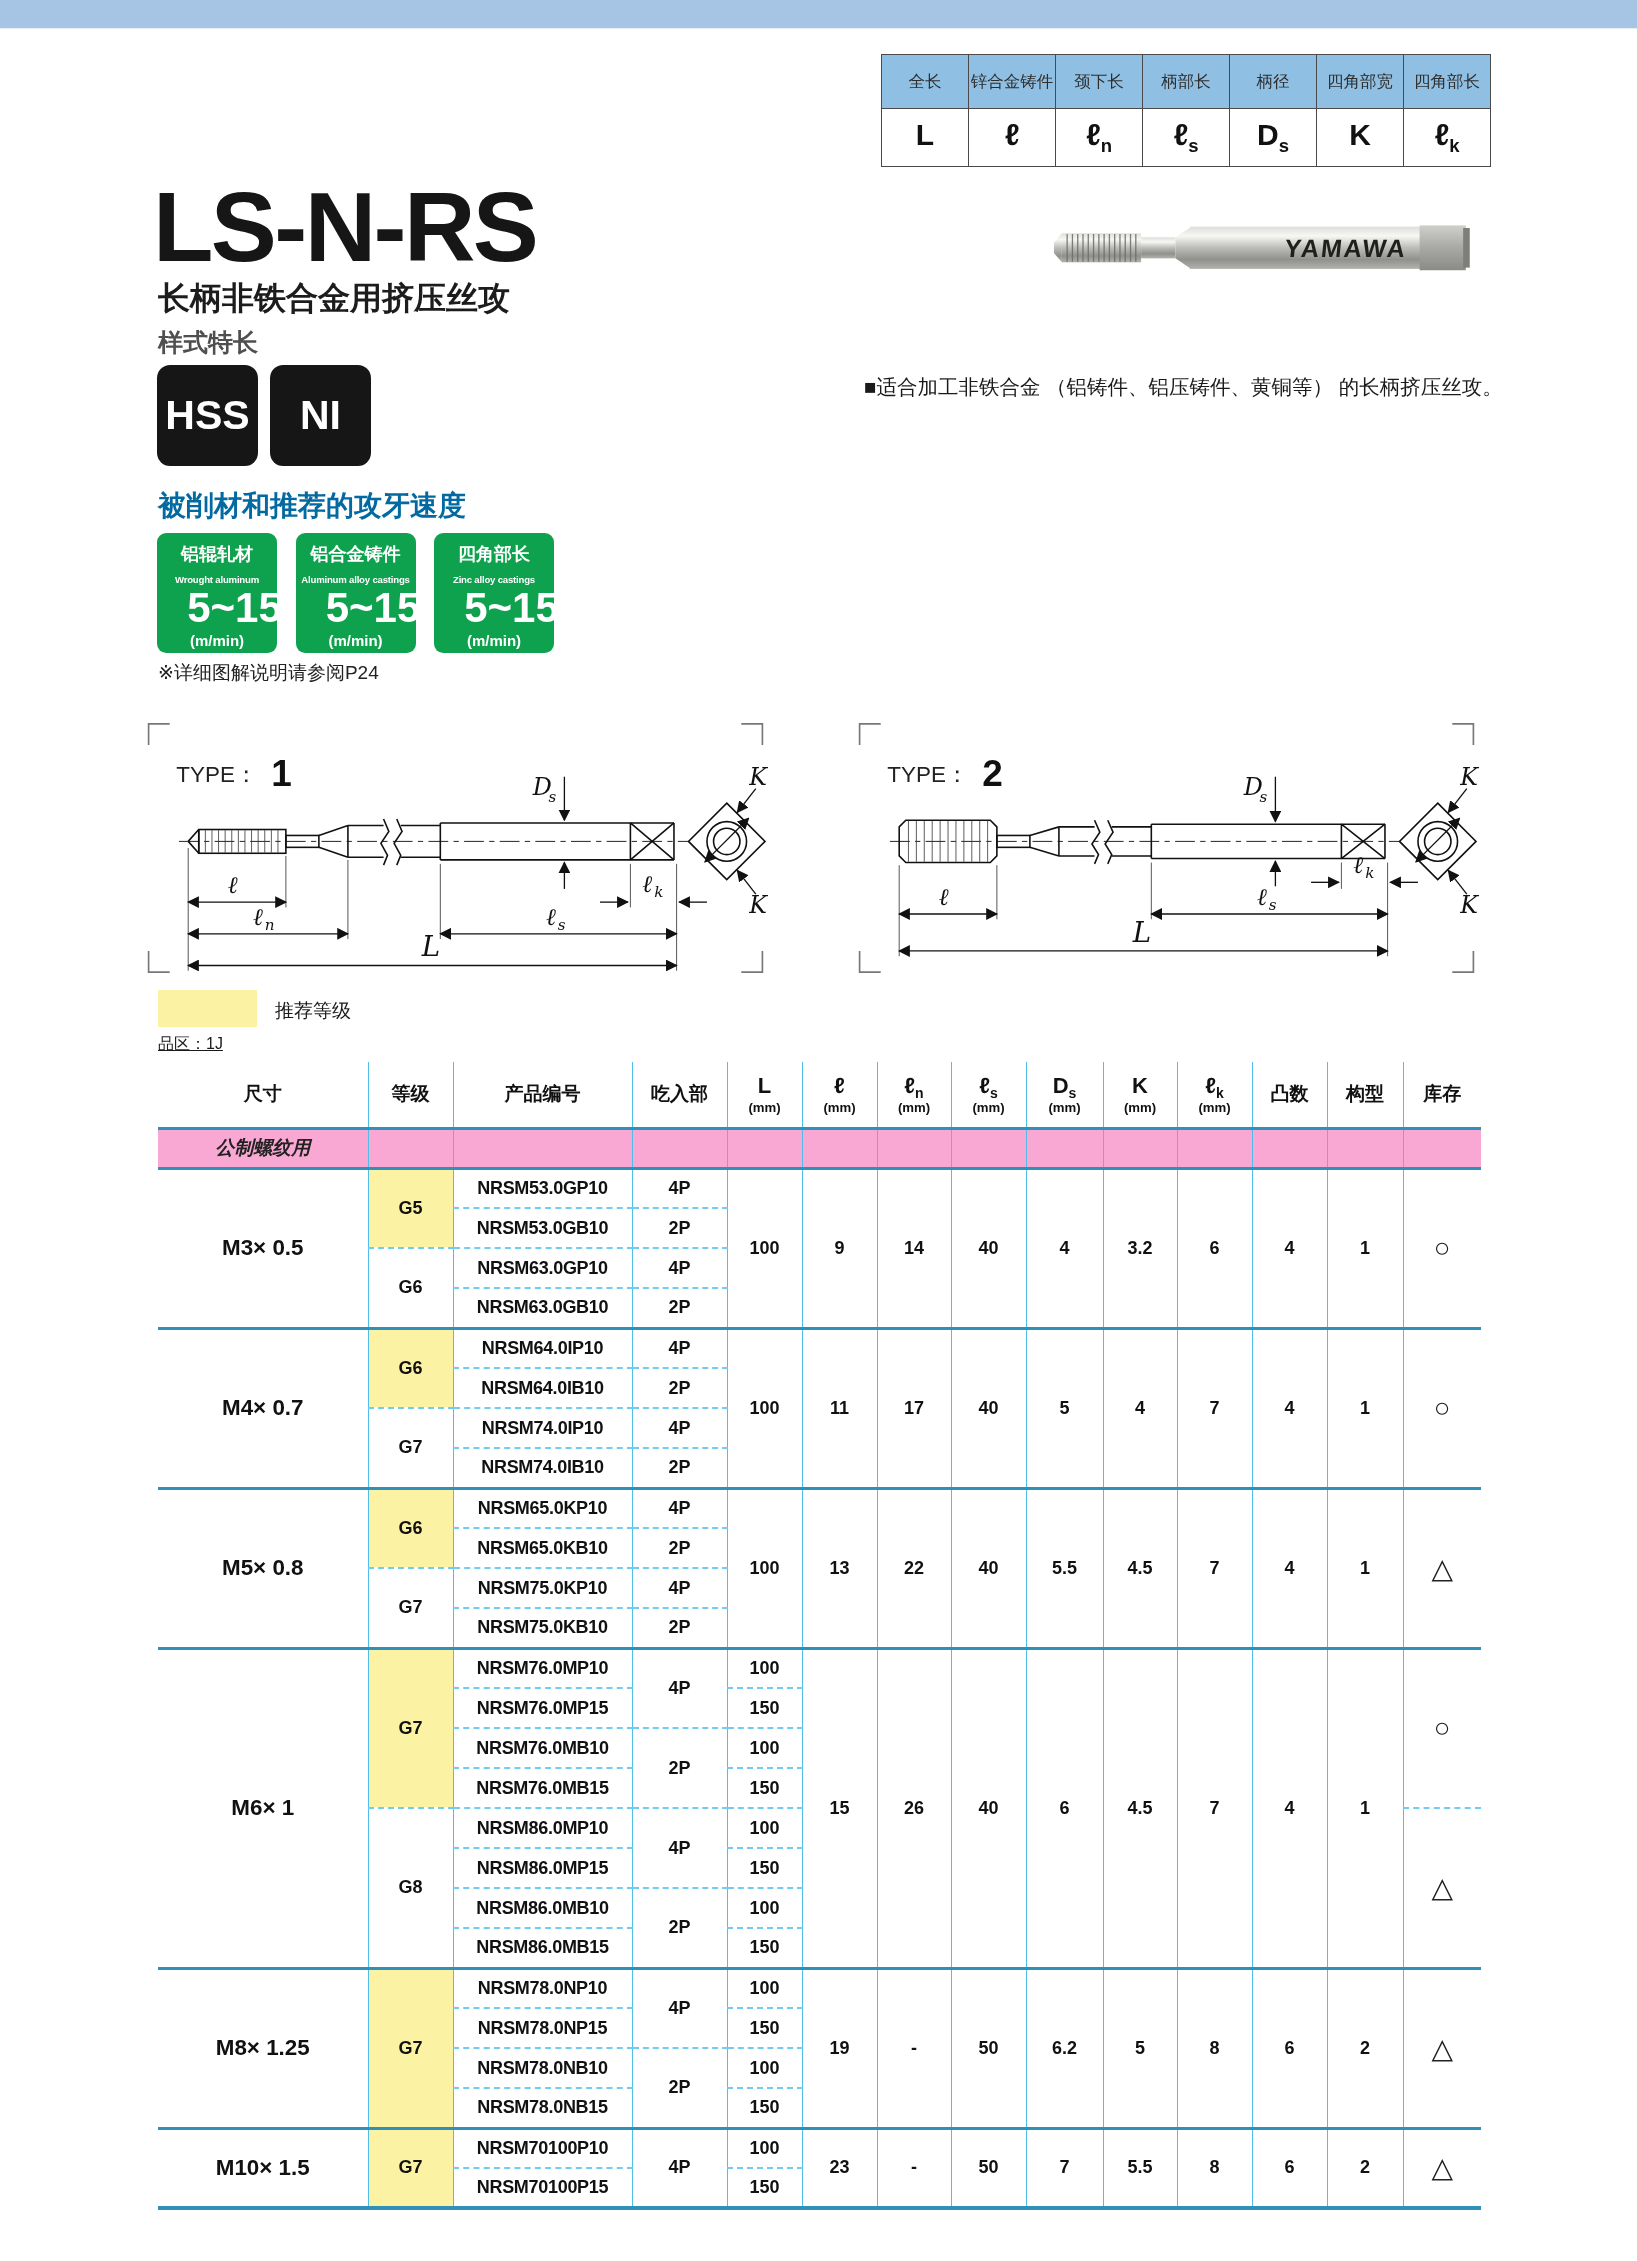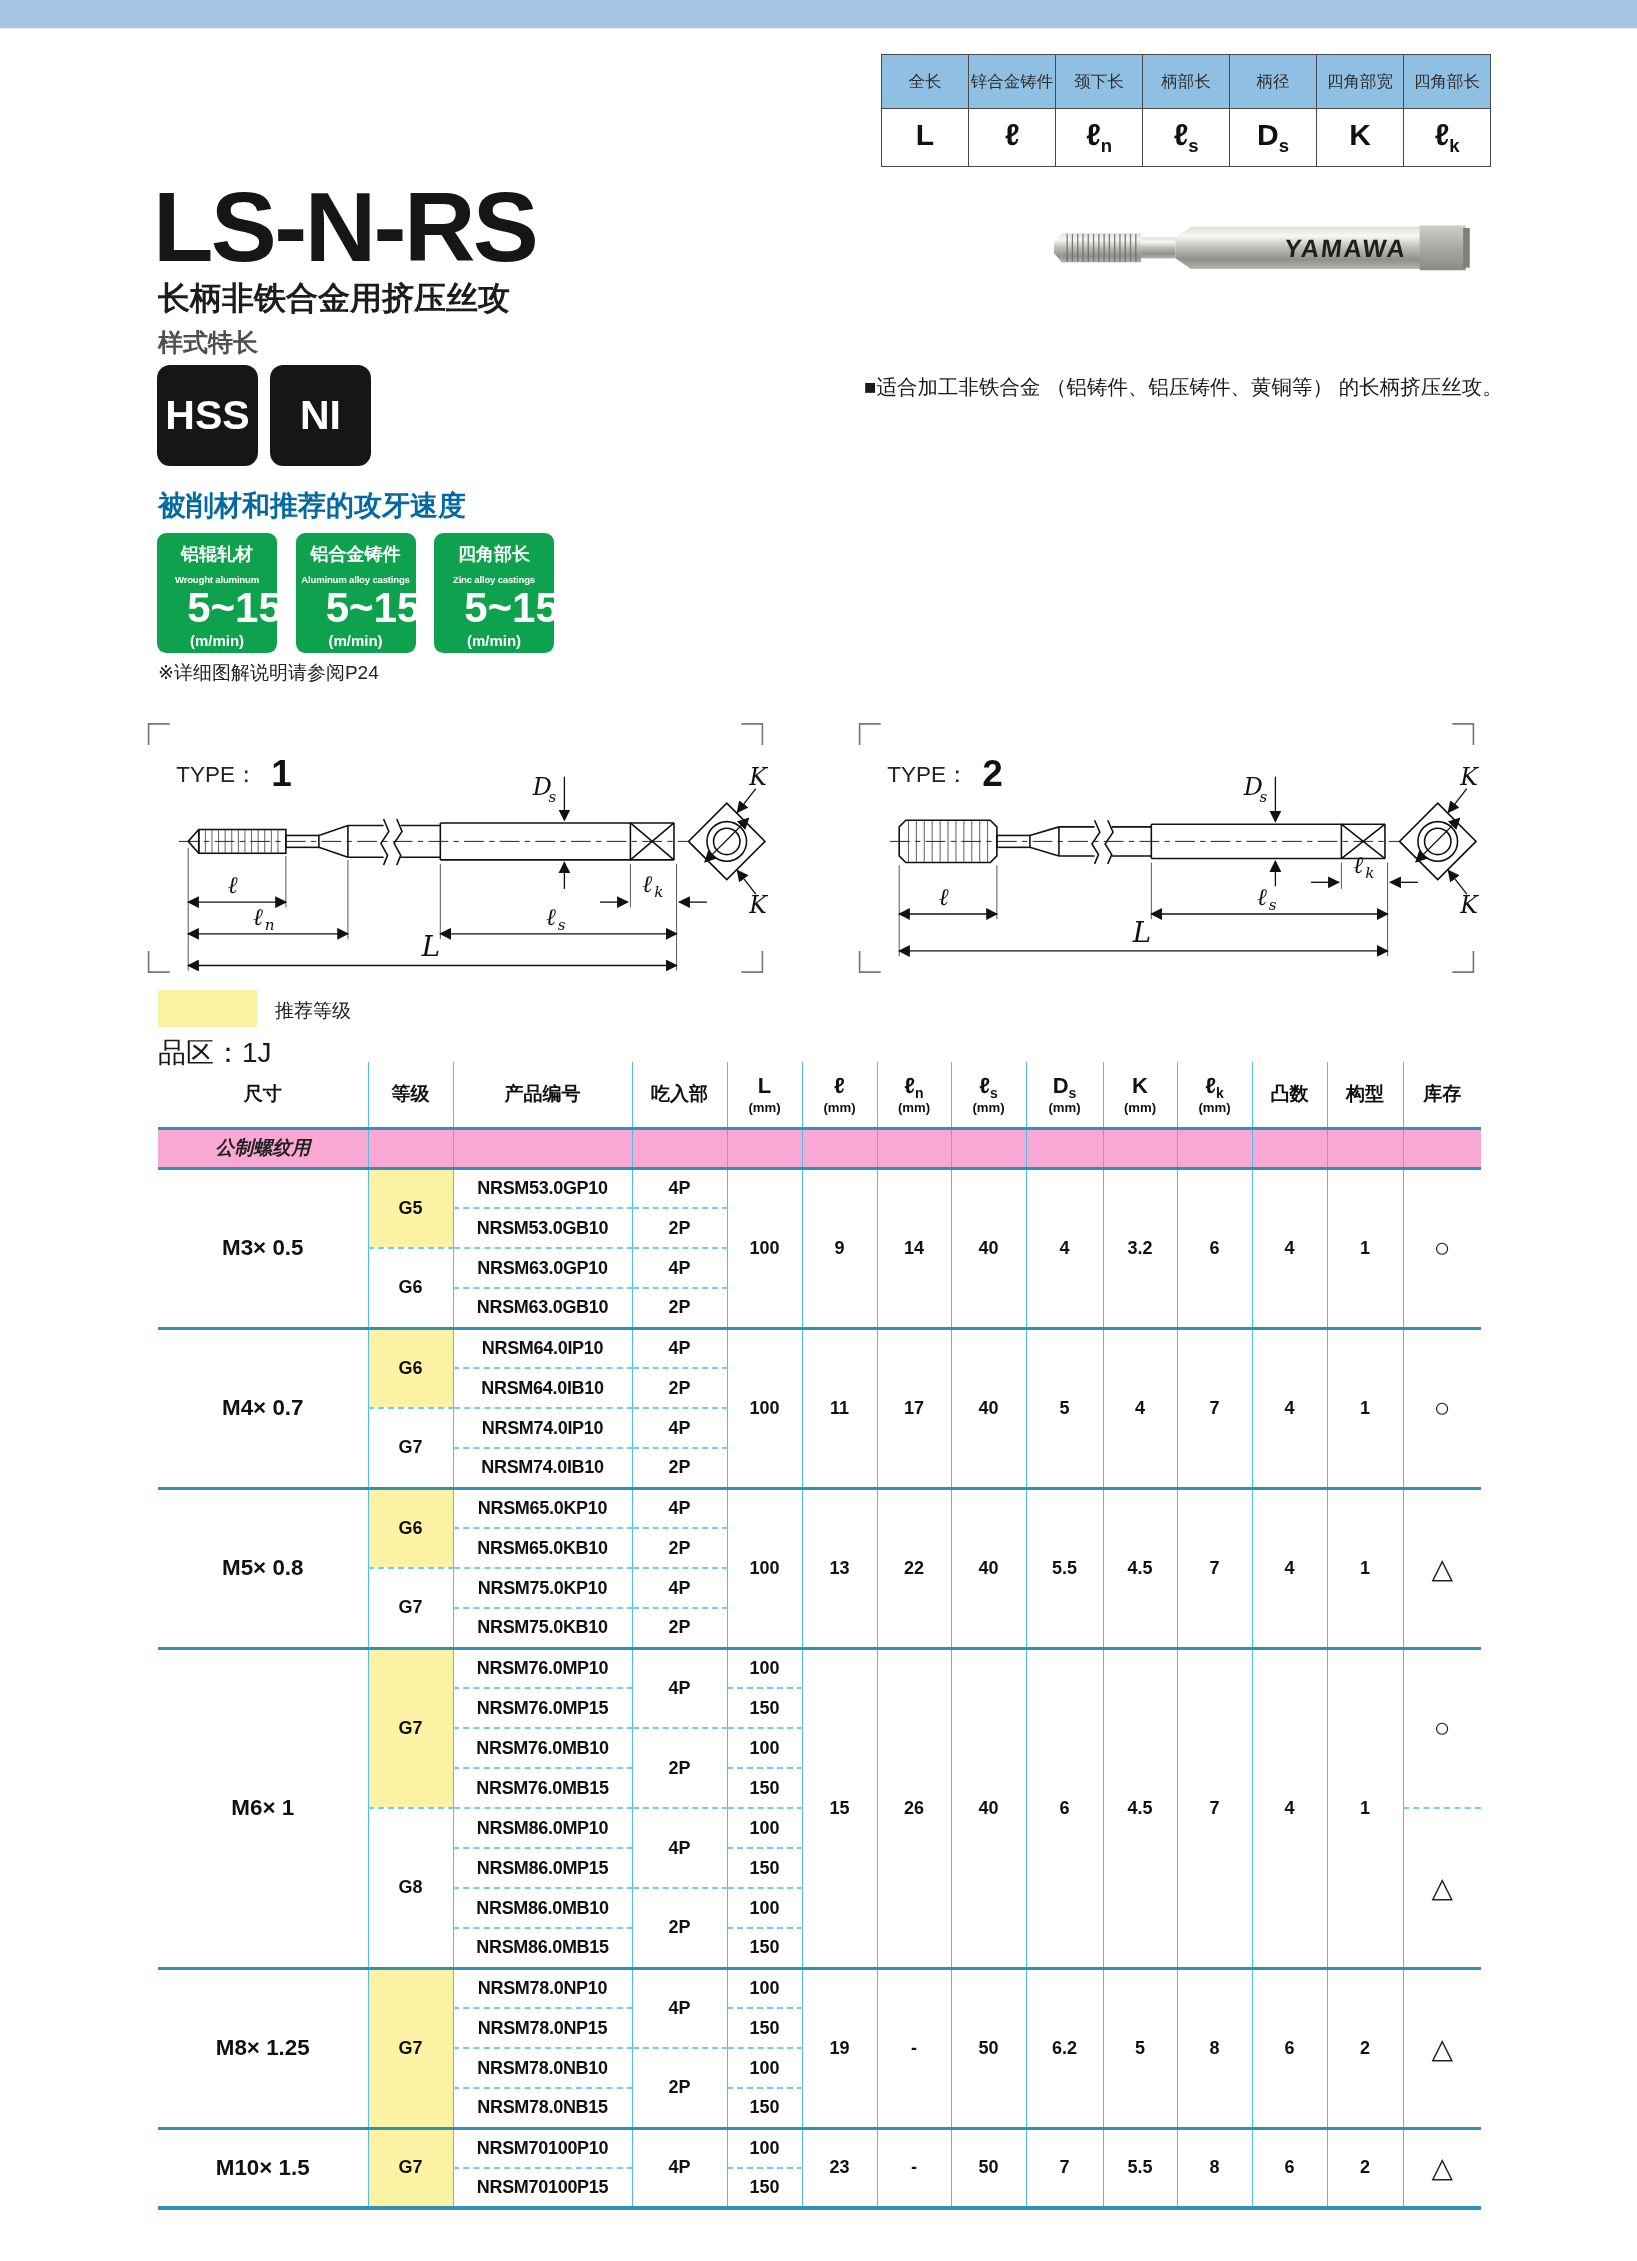--- a/index.html
+++ b/index.html
@@ -53,21 +53,21 @@
   .oln{stroke:#111;stroke-width:2.4;fill:none;}
   .thr{stroke:#333;stroke-width:1.2;}
   .cl{stroke:#222;stroke-width:1.5;stroke-dasharray:30 8 8 8;}
   .ext{stroke:#555;stroke-width:1.5;}
   .dim{stroke:#111;stroke-width:2;fill:none;}
   .crn{stroke:#777;stroke-width:2.5;fill:none;}
 
   
   .legend-swatch{left:158px;top:990px;width:99px;height:37px;background:#FBF2A3;}
   .legend-label{left:275px;top:998px;font-size:19px;color:#1a1a1a;}
-  .series-note{left:158px;top:1034px;font-size:28px;color:#1a1a1a;}
+  .series-note{left:158px;top:1034px;font-size:16px;color:#1a1a1a;text-decoration:underline;}
 
   
   .mt-wrap{left:158px;top:1062px;}
   .mt{border-collapse:collapse;table-layout:fixed;border-bottom:4px solid #2F90BA;}
   .mt th,.mt td{border-left:1.3px solid #4FBFEA;padding:0;text-align:center;vertical-align:middle;overflow:hidden;}
   .mt .nb{border-left:none;}
   .mt thead tr{height:66px;}
   .mt tbody tr{height:40px;}
   tr.subheader{height:38px;}
   tr.subheader td{background:#f9a8d4;border-top:3.3px solid #2F90BA;border-bottom:3.3px solid #2F90BA;font-style:italic;}

